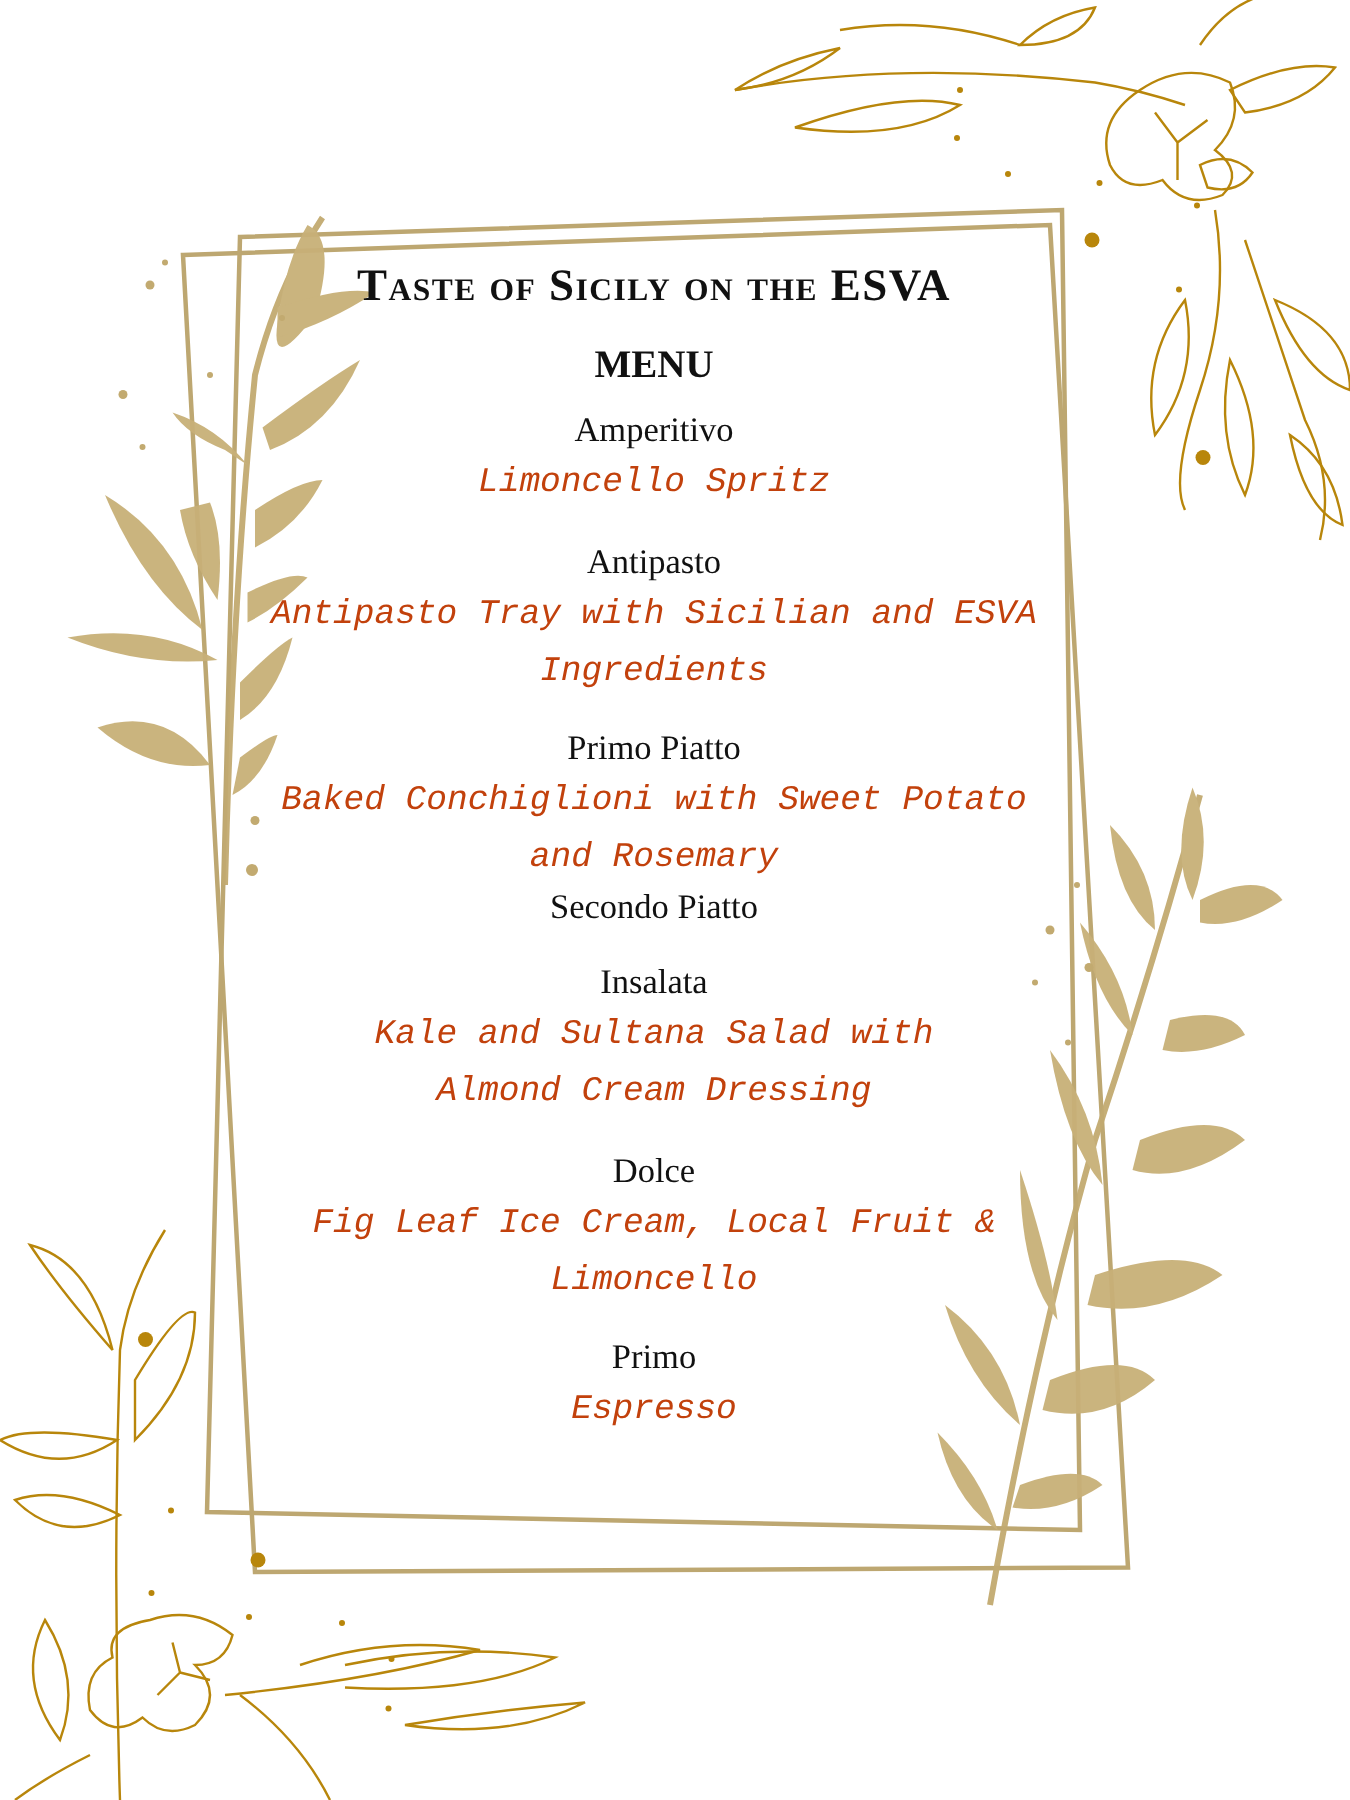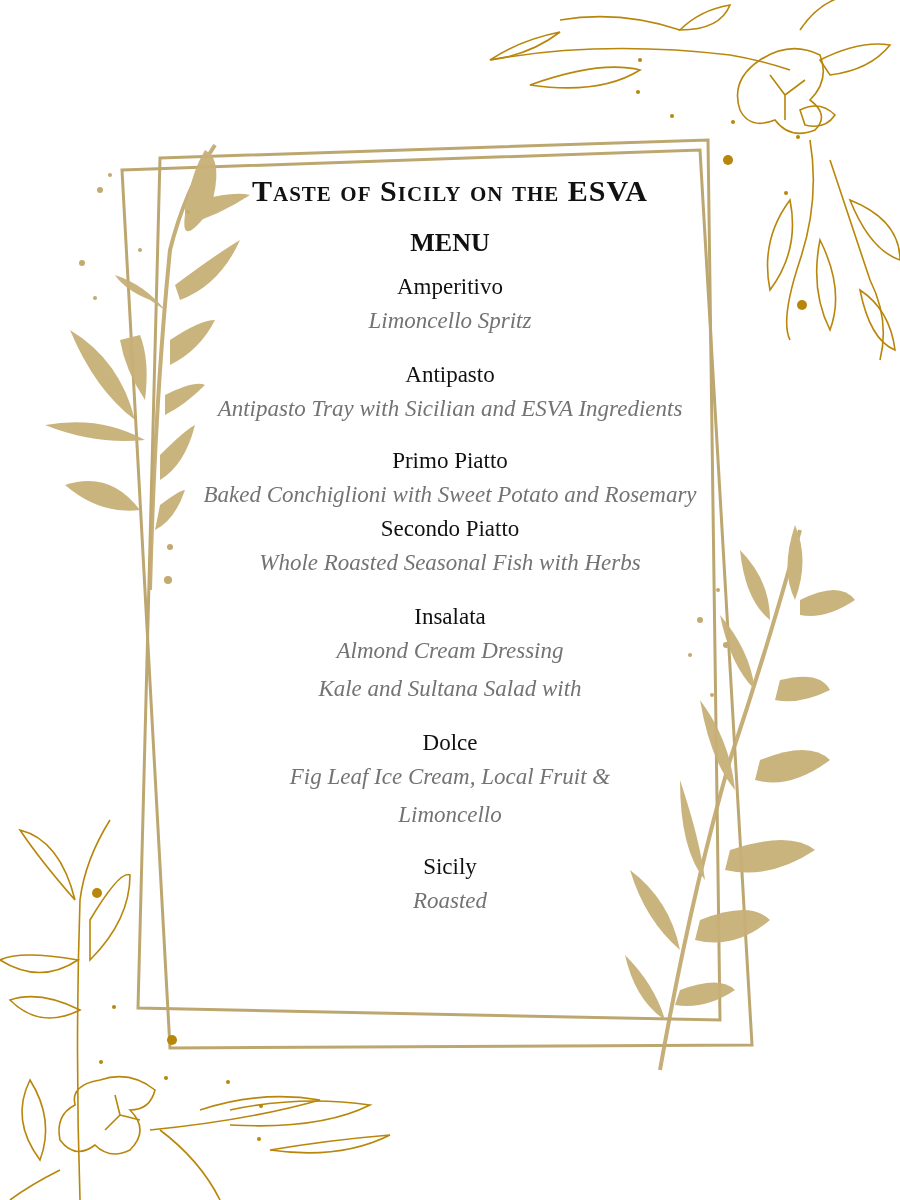--- a/index.html
+++ b/index.html
@@ -4,41 +4,41 @@
   <style>
     html, body { margin: 0; padding: 0; }
     body {
       width: 900px; height: 1200px; position: relative; overflow: hidden;
       background: #ffffff;
       font-family: "DejaVu Serif", "Liberation Serif", serif;
       color: #111111;
     }
     .deco { position: absolute; left: 0; top: 0; width: 900px; height: 1200px; pointer-events: none; }
     .menu {
-      position: absolute; left: 180px; top: 168px; width: 540px;
+      position: absolute; left: 166px; top: 168px; width: 540px;
       text-align: center;
     }
     .title {
       font-family: "Liberation Serif", serif;
       font-size: 30px; font-variant: small-caps; letter-spacing: 1px;
       margin: 0; line-height: 46px;
     }
     .heading {
       font-family: "Liberation Serif", serif;
       font-weight: bold; font-size: 26px; margin: 14px 0 10px; line-height: 30px;
     }
     .course { margin: 0; }
     .course-name {
       font-family: "Liberation Serif", serif;
       font-weight: normal; font-size: 23px; line-height: 30px; display: block;
     }
     .course-desc {
-      font-family: Liberation Serif, serif;
+      font-family: Liberation Mono, monospace;
       font-style: italic; font-size: 23px; line-height: 38px; display: block;
-      color: #737373;
+      color: #c2410c;
     }
   </style>
 </head>
 <body>
 
 <svg class="deco" viewBox="0 0 900 1200">
 
   <g fill="none" stroke="#bda771" stroke-width="3">
     <polygon points="122,170 700,150 752,1045 170,1048"></polygon>
     <polygon points="160,158 708,140 720,1020 138,1008"></polygon>
@@ -161,29 +161,28 @@
   <div class="course" style="margin-top:20px;">
     <span class="course-name">Antipasto</span>
     <span class="course-desc">Antipasto Tray with Sicilian and ESVA Ingredients</span>
   </div>
   <div class="course" style="margin-top:18px;">
     <span class="course-name">Primo Piatto</span>
     <span class="course-desc">Baked Conchiglioni with Sweet Potato and Rosemary</span>
   </div>
   <div class="course" style="">
     <span class="course-name">Secondo Piatto</span>
-    <span class="course-desc">Whole Roasted Seasonal Fish with Herbs</span>
   </div>
   <div class="course" style="margin-top:20px;">
     <span class="course-name">Insalata</span>
+    <span class="course-desc">Kale and Sultana Salad with</span>
     <span class="course-desc">Almond Cream Dressing</span>
-    <span class="course-desc">Kale and Sultana Salad with</span>
   </div>
   <div class="course" style="margin-top:20px;">
     <span class="course-name">Dolce</span>
     <span class="course-desc">Fig Leaf Ice Cream, Local Fruit &amp;</span>
     <span class="course-desc">Limoncello</span>
   </div>
   <div class="course" style="margin-top:18px;">
-    <span class="course-name">Sicily</span>
-    <span class="course-desc">Roasted</span>
+    <span class="course-name">Primo</span>
+    <span class="course-desc">Espresso</span>
   </div>
 </div>
 
 </body></html>

